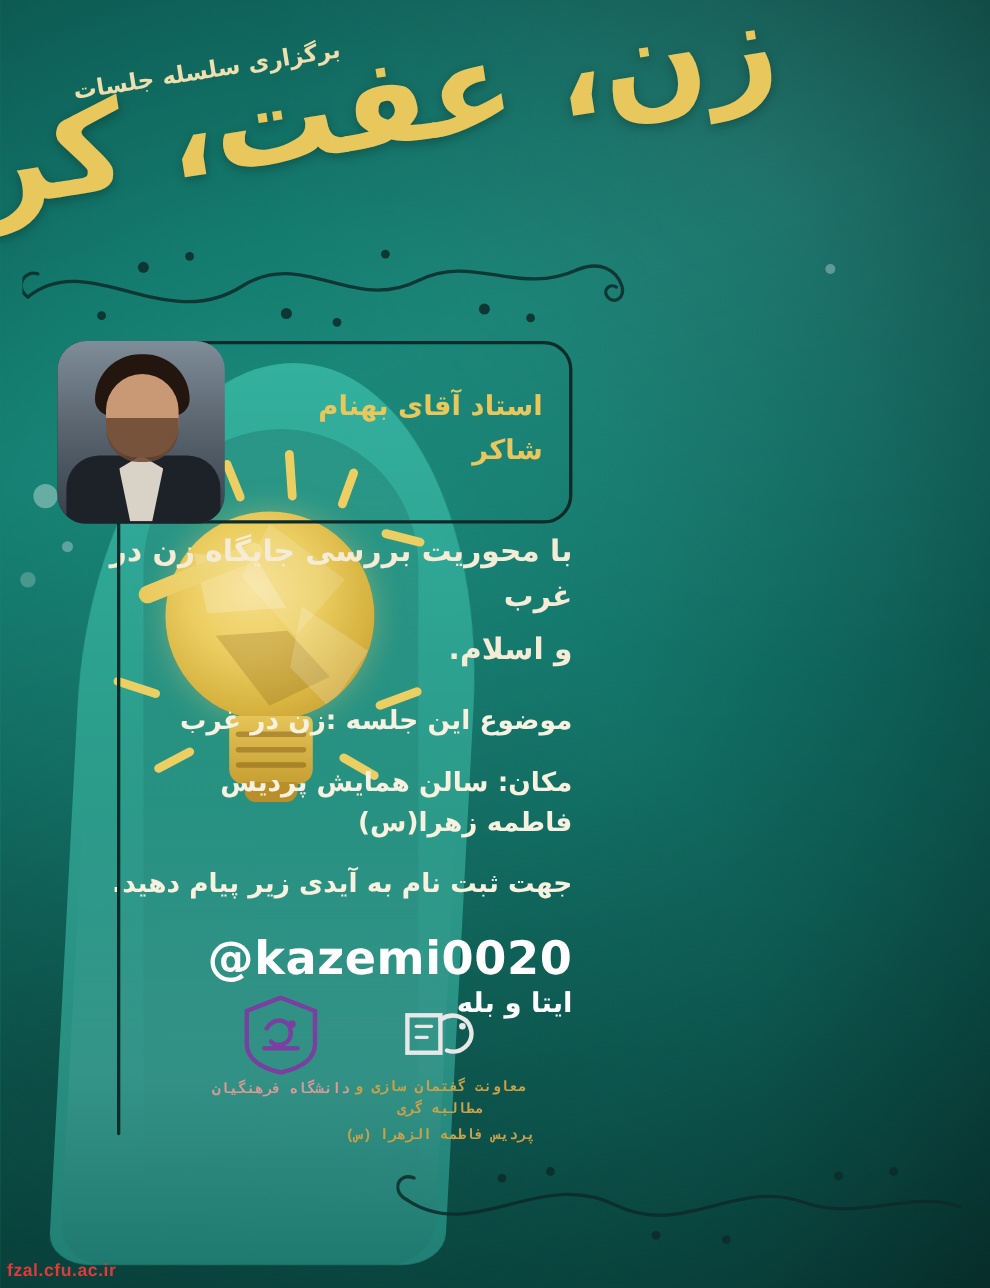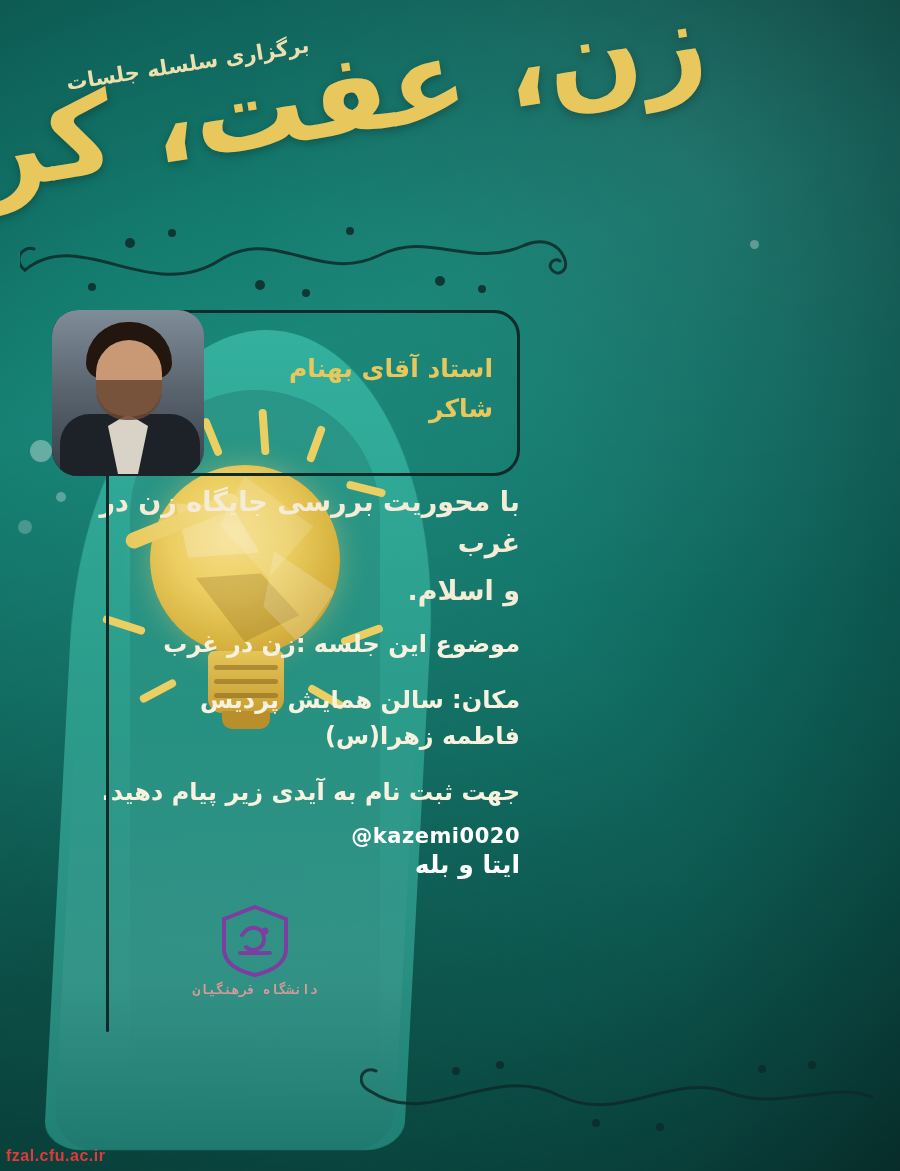--- a/index.html
+++ b/index.html
@@ -290,24 +290,24 @@
     font-size: 27px;
     line-height: 1.5;
     margin-bottom: 8px;
   }
   .line {
     font-size: 24px;
     font-weight: bold;
     line-height: 1.5;
     color: #f7f1df;
   }
-  .gap-sm { margin-top: 14px; }
+  .gap-sm { margin-top: 25px; }
   .gap-md { margin-top: 20px; }
   .id-handle {
-    font-size: 21px;
+    font-size: 42px;
     font-weight: bold;
     color: #ffffff;
     direction: ltr;
     text-align: right;
     letter-spacing: 0.5px;
   }
   .apps {
     font-size: 25px;
     font-weight: bold;
     color: #ffffff;
@@ -443,20 +443,30 @@
     <div class="logo-block logo-fa">
       <svg width="70" height="72" viewBox="0 0 70 72" style="display:block;margin:0 auto;">
         <path d="M35,2 L66,14 L66,44 C66,58 52,66 35,70 C18,66 4,58 4,44 L4,14 Z" fill="none" stroke="#7a3fa0" stroke-width="4"></path>
         <path d="M22,30 C30,18 44,22 44,34 C44,44 32,48 26,42" fill="none" stroke="#7a3fa0" stroke-width="4" stroke-linecap="round"></path>
         <circle cx="45" cy="26" r="3.5" fill="#7a3fa0"></circle>
         <path d="M20,48 L50,48" stroke="#7a3fa0" stroke-width="4" stroke-linecap="round"></path>
       </svg>
       <div class="logo-caption purple">دانشگاه فرهنگیان</div>
     </div>
 
+    <div class="logo-block logo-za">
+      <svg width="72" height="62" viewBox="0 0 72 62" style="display:block;margin:0 auto;">
+        <rect x="6" y="10" width="30" height="34" fill="none" stroke="#e8e8e8" stroke-width="4"></rect>
+        <path d="M36,14 C48,6 62,12 64,24 C66,36 54,46 42,42" fill="none" stroke="#e8e8e8" stroke-width="4" stroke-linecap="round"></path>
+        <path d="M14,20 L28,20 M14,30 L24,30" stroke="#e8e8e8" stroke-width="3" stroke-linecap="round"></path>
+        <circle cx="56" cy="20" r="3" fill="#e8e8e8"></circle>
+      </svg>
+      <div class="logo-caption">معاونت گفتمان سازی و مطالبه گری</div>
+      <div class="logo-caption">پردیس فاطمه الزهرا (س)</div>
+    </div>
   </div>
 
   <svg class="flourish-bottom" viewBox="0 0 520 90">
     <path d="M10,40 C70,80 130,10 200,45 C260,74 310,20 370,42 C420,60 470,30 512,46" fill="none" stroke="#0d2b2a" stroke-width="3" stroke-linecap="round"></path>
     <path d="M10,40 C-6,32 2,14 16,20" fill="none" stroke="#0d2b2a" stroke-width="3" stroke-linecap="round"></path>
     <circle cx="96" cy="20" r="4" fill="#0d2b2a"></circle>
     <circle cx="140" cy="14" r="4" fill="#0d2b2a"></circle>
     <circle cx="236" cy="72" r="4" fill="#0d2b2a"></circle>
     <circle cx="300" cy="76" r="4" fill="#0d2b2a"></circle>
     <circle cx="402" cy="18" r="4" fill="#0d2b2a"></circle>

